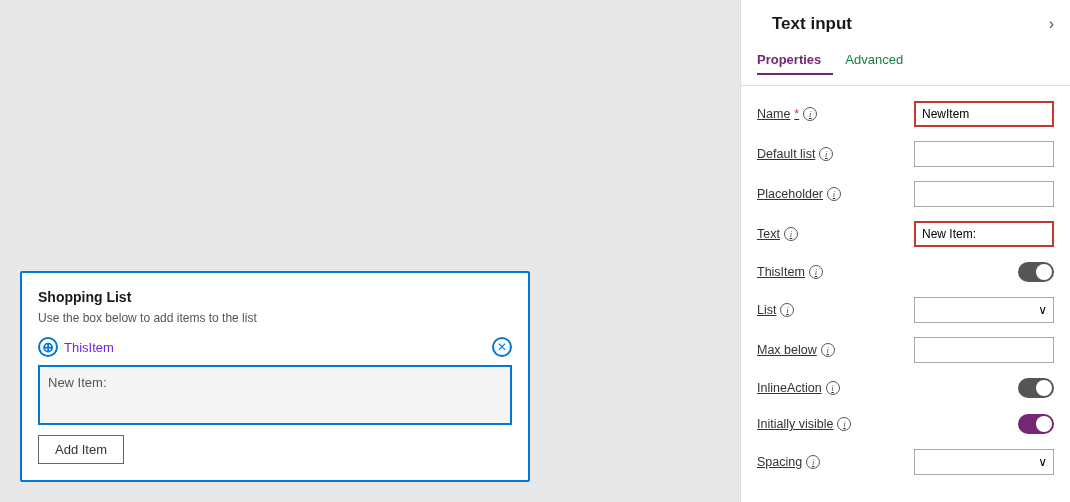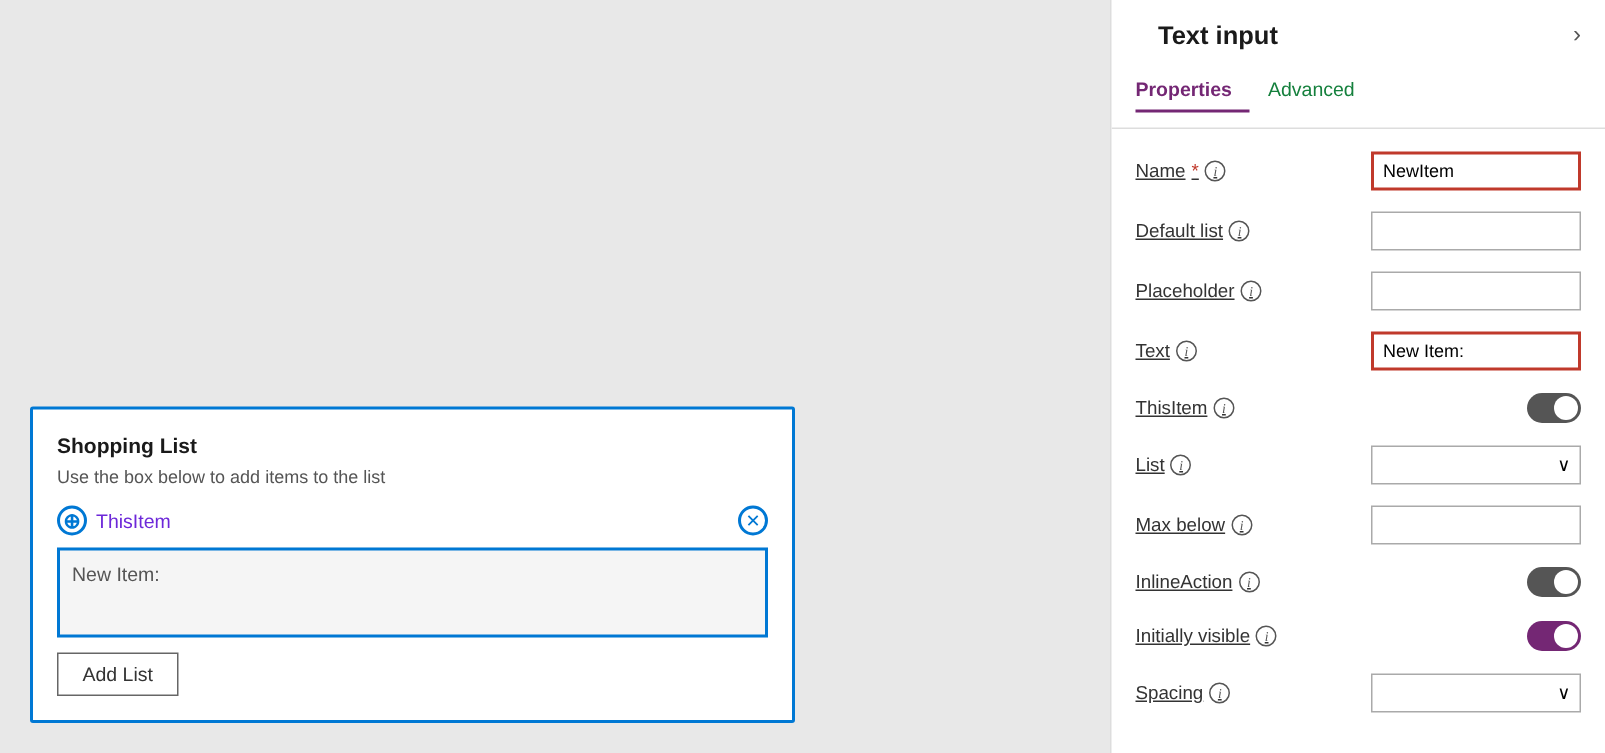--- a/index.html
+++ b/index.html
@@ -282,21 +282,21 @@
     <div class="this-item-row">
       <div class="this-item-icon">⊕</div>
       <span class="this-item-label">ThisItem</span>
       <div class="close-icon">✕</div>
     </div>
 
     <div class="text-input-box">
       <span>New Item:</span>
     </div>
 
-    <button class="add-item-button">Add List</button>
+    <button class="add-item-button">Add Item</button>
   </div>
 </div>
 
 <div class="right-panel">
   <div class="panel-header">
     <span class="panel-title">Text input</span>
     <span class="panel-chevron">›</span>
   </div>
 
   <div class="tabs-row">

